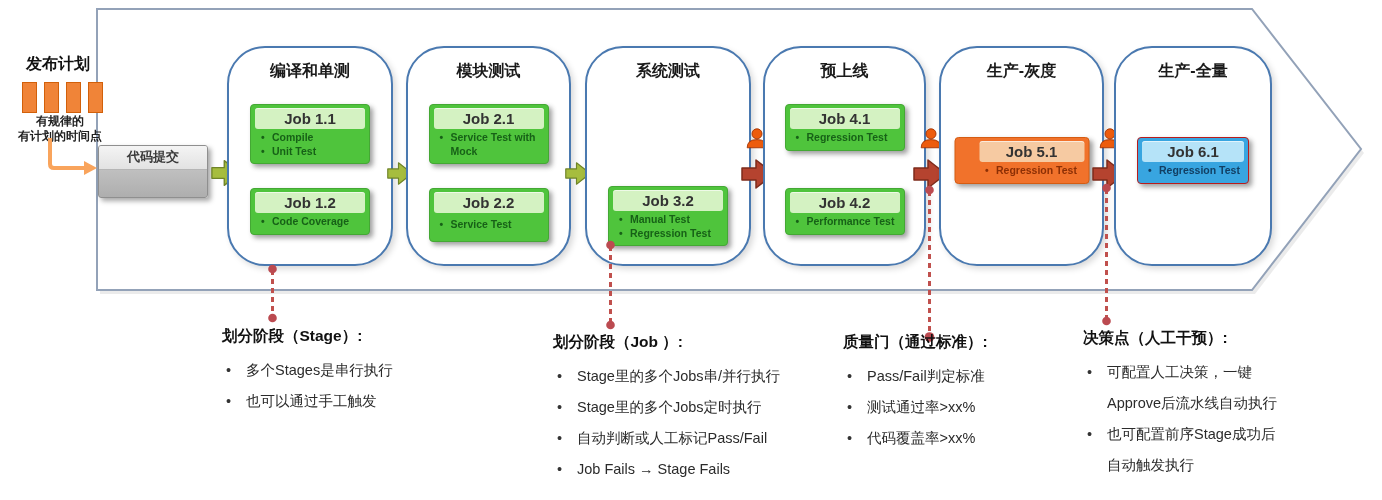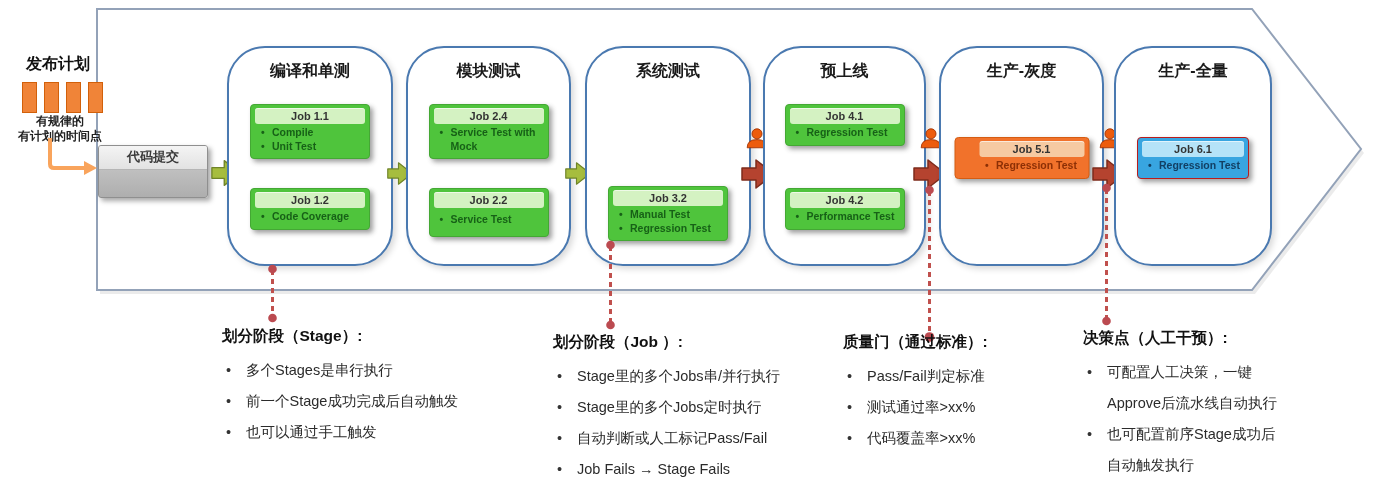--- a/index.html
+++ b/index.html
@@ -19,21 +19,21 @@
   .commit-head{background:linear-gradient(#f4f4f4,#e2e2e2);border-bottom:1px solid #b5b5b5;
     font-size:13px;font-weight:bold;color:#3a3a3a;text-align:center;padding:2px 0 3px;}
 
   
   .stage{position:absolute;top:46px;height:216px;background:#fff;border:2px solid #4a79b0;border-radius:38px;
     box-shadow:3px 3px 6px rgba(0,0,0,.15);}
   .stage-title{margin-top:13px;text-align:center;font-size:16px;font-weight:bold;color:#1a1a1a;}
 
   .job{position:absolute;left:50%;transform:translateX(-50%);width:118px;border-radius:4px;
     box-shadow:3px 3px 5px rgba(40,40,40,.45);padding-bottom:4px;}
-  .job .job-header{margin:3px 4px 2px;border-radius:3px;text-align:center;font-size:11px;font-weight:bold;color:#333;
+  .job .job-header{margin:3px 4px 2px;border-radius:3px;text-align:center;font-size:15px;font-weight:bold;color:#333;
     padding:2px 0;box-shadow:inset 0 1px 0 rgba(255,255,255,.6);}
   .job ul{margin:1px 4px 1px 8px;padding:0;list-style:none;}
   .job li{position:relative;padding-left:13px;font-size:10.5px;font-weight:bold;line-height:1.3;}
   .job li::before{content:"•";position:absolute;left:2px;top:0;}
   .job.green{background:#4fc43c;border:1px solid #44a834;}
   .job.green .job-header{background:#d4f2c2;}
   .job.green li{color:#176117;}
   .job.orange{background:#f1722b;border:1px solid #d55c12;width:113px;}
   .job.orange .job-header{background:#f6caa2;}
   .job.orange li{color:#8c2f05;}
@@ -95,21 +95,21 @@
         </ul>
     </div>
   </div>
   <svg class="abs" style="left:387px;top:159px;" width="26" height="29" viewBox="0 0 34 34">
     <polygon points="1,11 15,11 15,3 33,17 15,31 15,23 1,23" fill="#a6bd3e" stroke="#6f8428" stroke-width="1.5" stroke-linejoin="round"></polygon>
   </svg>
 
   <div class="stage" style="left:406px;width:161px;">
     <div class="stage-title">模块测试</div>
     <div class="job green" style="top:56px;">
-      <div class="job-header">Job 2.4</div>
+      <div class="job-header">Job 2.1</div>
       <ul>
           <li>Service Test with Mock</li>
         </ul>
     </div>
     <div class="job green" style="top:140px;">
       <div class="job-header">Job 2.2</div>
       <ul style="margin-top:5px;margin-bottom:5px;">
           <li>Service Test</li>
         </ul>
     </div>
@@ -204,21 +204,20 @@
   <svg class="abs" style="left:1100px;top:182px;" width="13" height="146">
     <line x1="6.5" y1="7" x2="6.5" y2="139" stroke="#c0504d" stroke-width="3" stroke-dasharray="5,4"></line>
     <circle cx="6.5" cy="6" r="4.3" fill="#bb4a50"></circle>
       <circle cx="6.5" cy="139" r="4.3" fill="#bb4a50"></circle>
   </svg>
 
   <div class="abs annot" style="left:222px;top:326px;width:300px;">
     <div class="annot-title">划分阶段（Stage）:</div>
     <ul>
       <li>多个Stages是串行执行</li>
-      <li>前一个Stage成功完成后自动触发</li>
       <li>也可以通过手工触发</li>
     </ul>
   </div>
   <div class="abs annot" style="left:553px;top:332px;width:300px;">
     <div class="annot-title">划分阶段（Job ）:</div>
     <ul>
       <li>Stage里的多个Jobs串/并行执行</li>
       <li>Stage里的多个Jobs定时执行</li>
       <li>自动判断或人工标记Pass/Fail</li>
       <li>Job Fails → Stage Fails</li>

